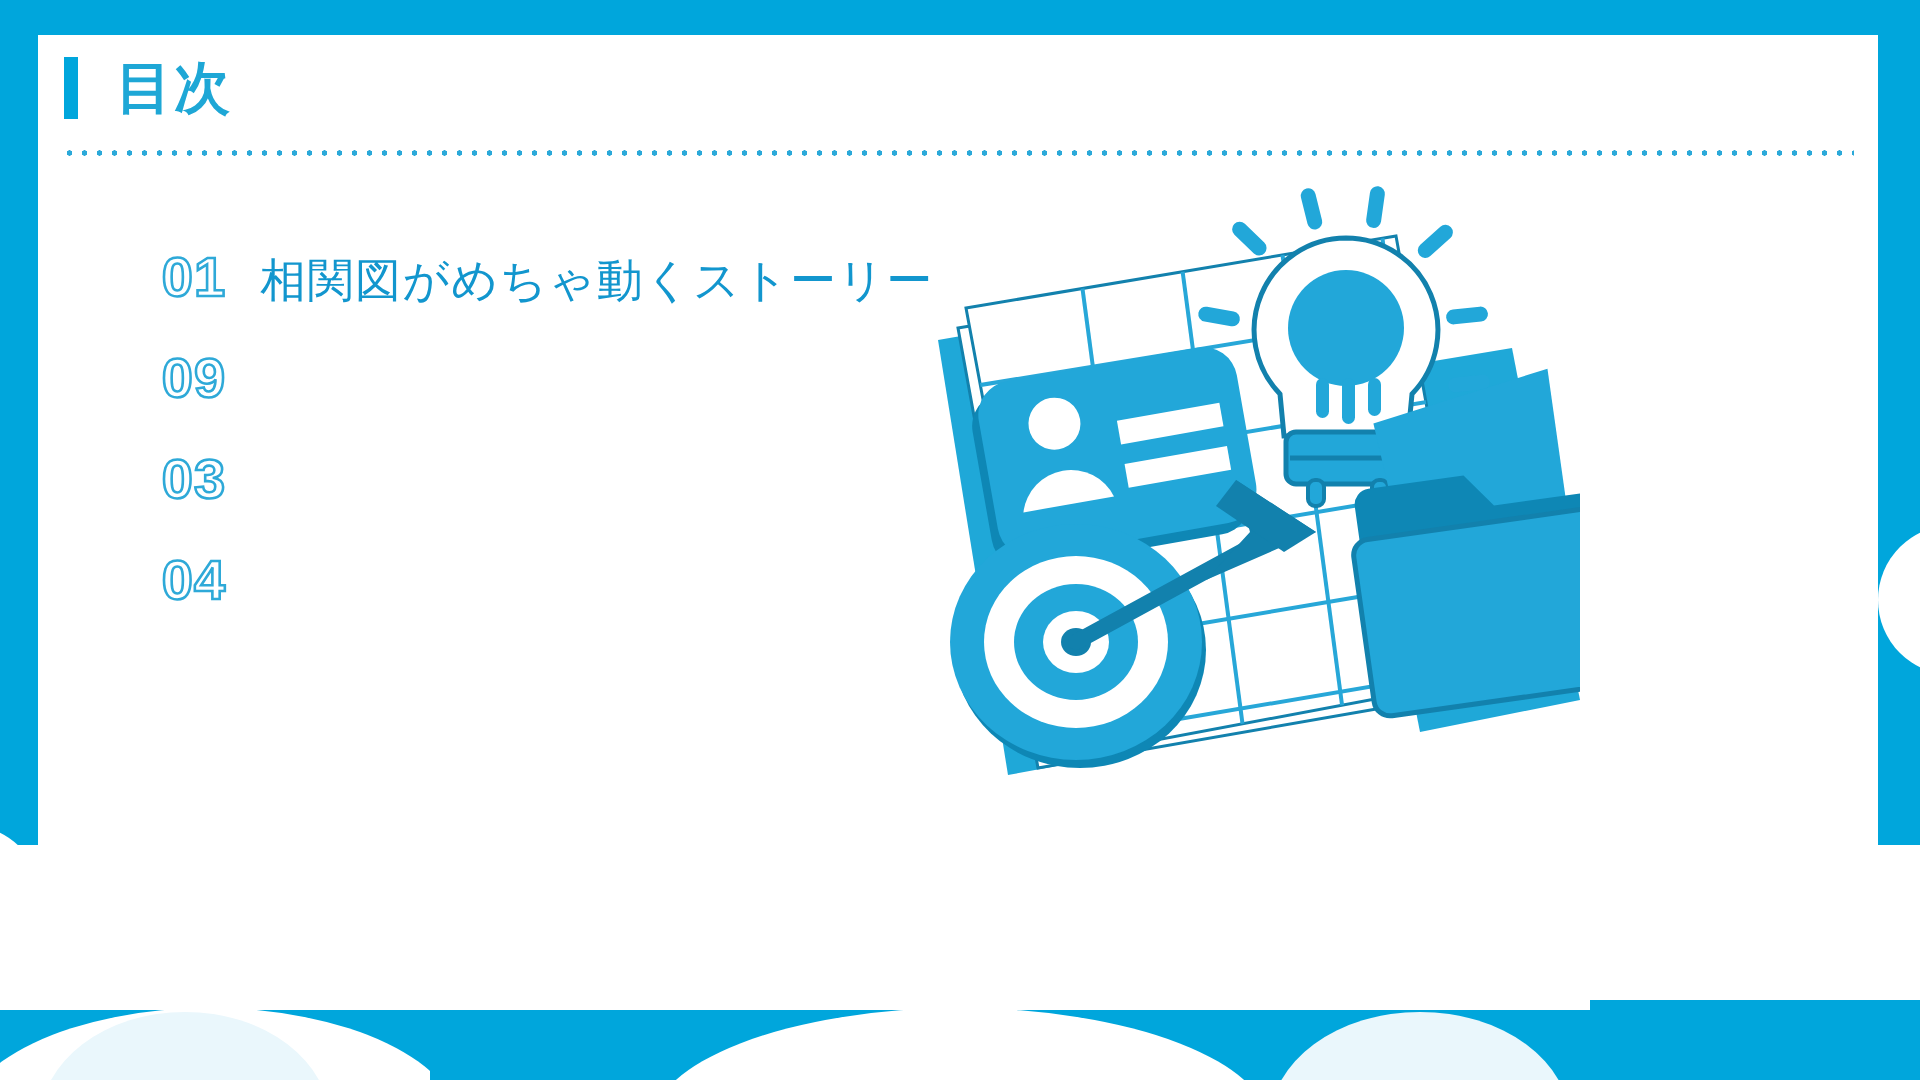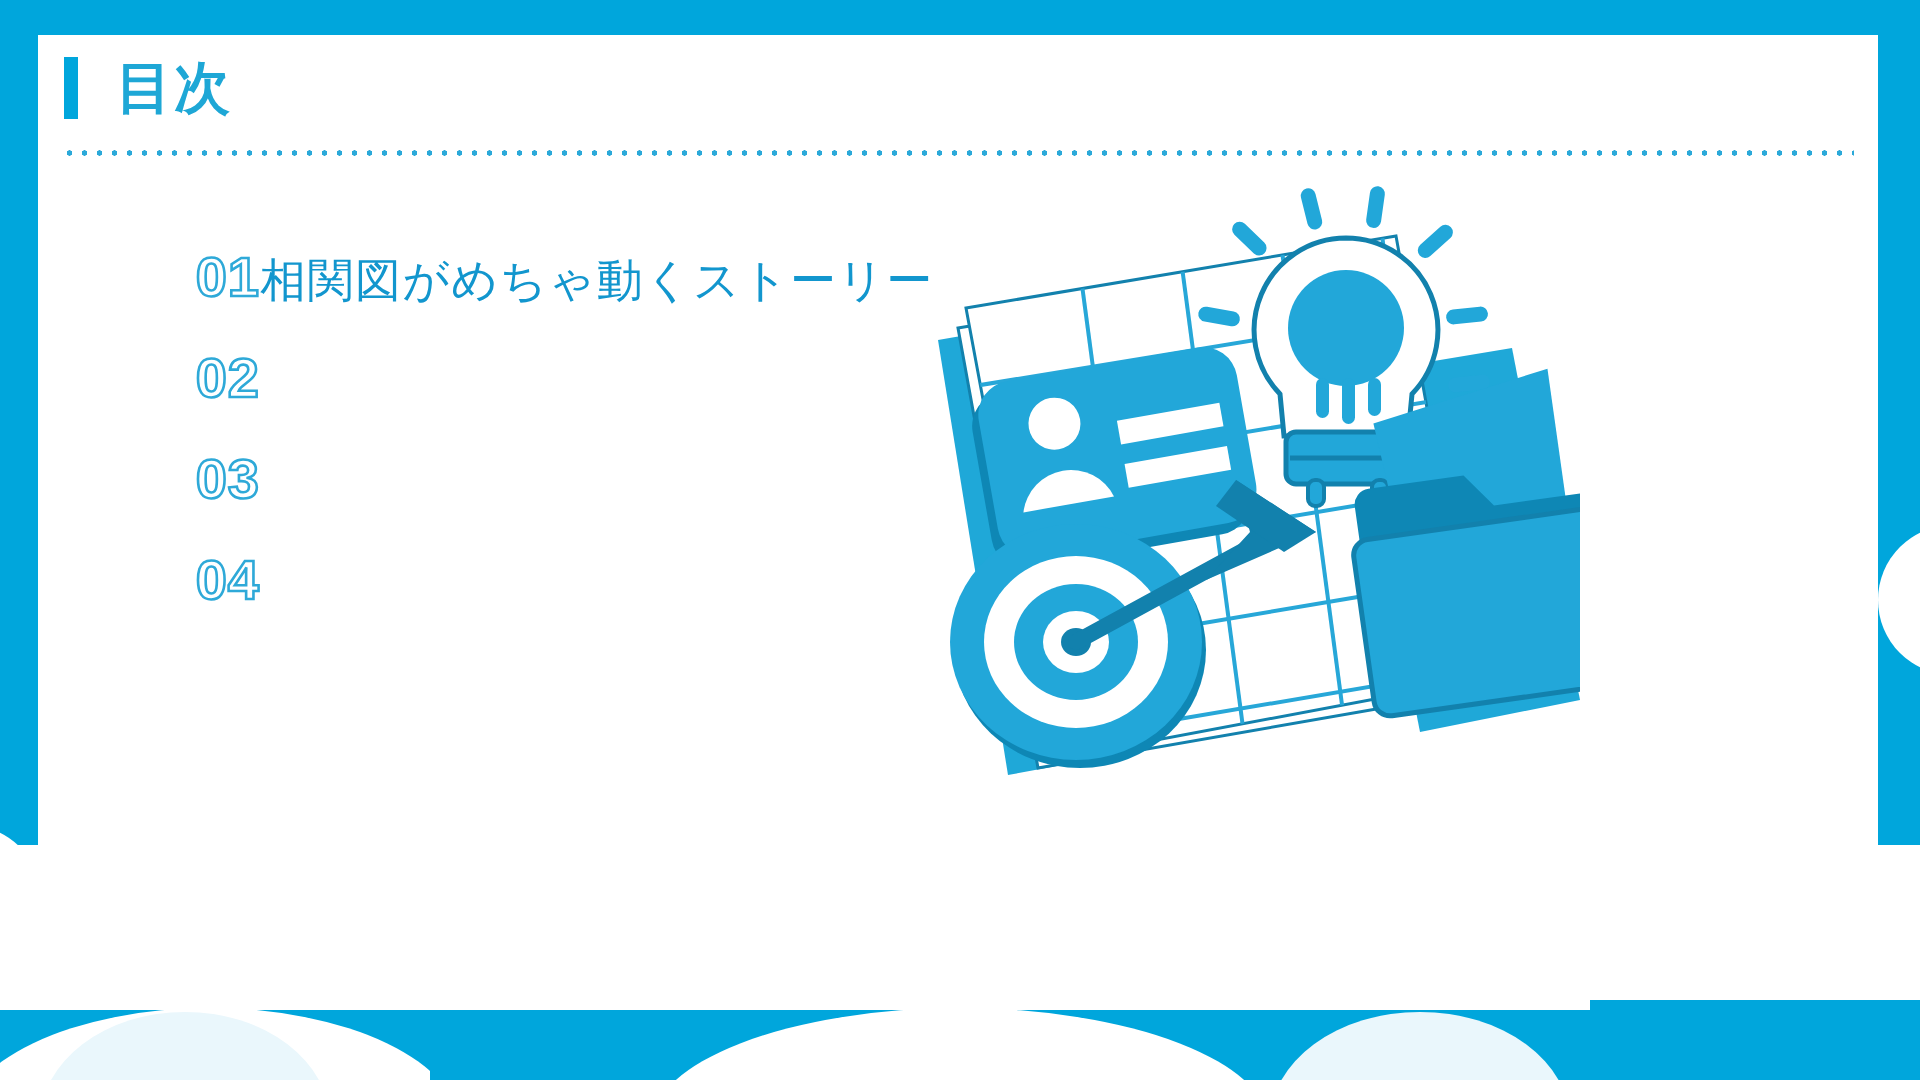--- a/index.html
+++ b/index.html
@@ -174,21 +174,21 @@
   }
   .toc-num {
     width: 132px;
     flex: 0 0 auto;
     font-size: 56px;
     font-weight: 700;
     line-height: 1;
     letter-spacing: 1px;
     color: transparent;
     -webkit-text-stroke: 2.6px #2EA9D8;
-    text-align: right;
+    text-align: center;
   }
   .toc-label {
     font-size: 46px;
     font-weight: 400;
     color: #1296CE;
     line-height: 1;
     letter-spacing: 1.5px;
     white-space: nowrap;
   }
 
@@ -228,21 +228,21 @@
     <div class="divider"></div>
 
     <div class="toc">
 
       <div class="toc-row">
         <div class="toc-num">01</div>
         <div class="toc-label">相関図がめちゃ動くストーリー</div>
       </div>
 
       <div class="toc-row">
-        <div class="toc-num">02</div>
+        <div class="toc-num">09</div>
       </div>
 
       <div class="toc-row">
         <div class="toc-num">03</div>
       </div>
 
       <div class="toc-row">
         <div class="toc-num">04</div>
       </div>
 

